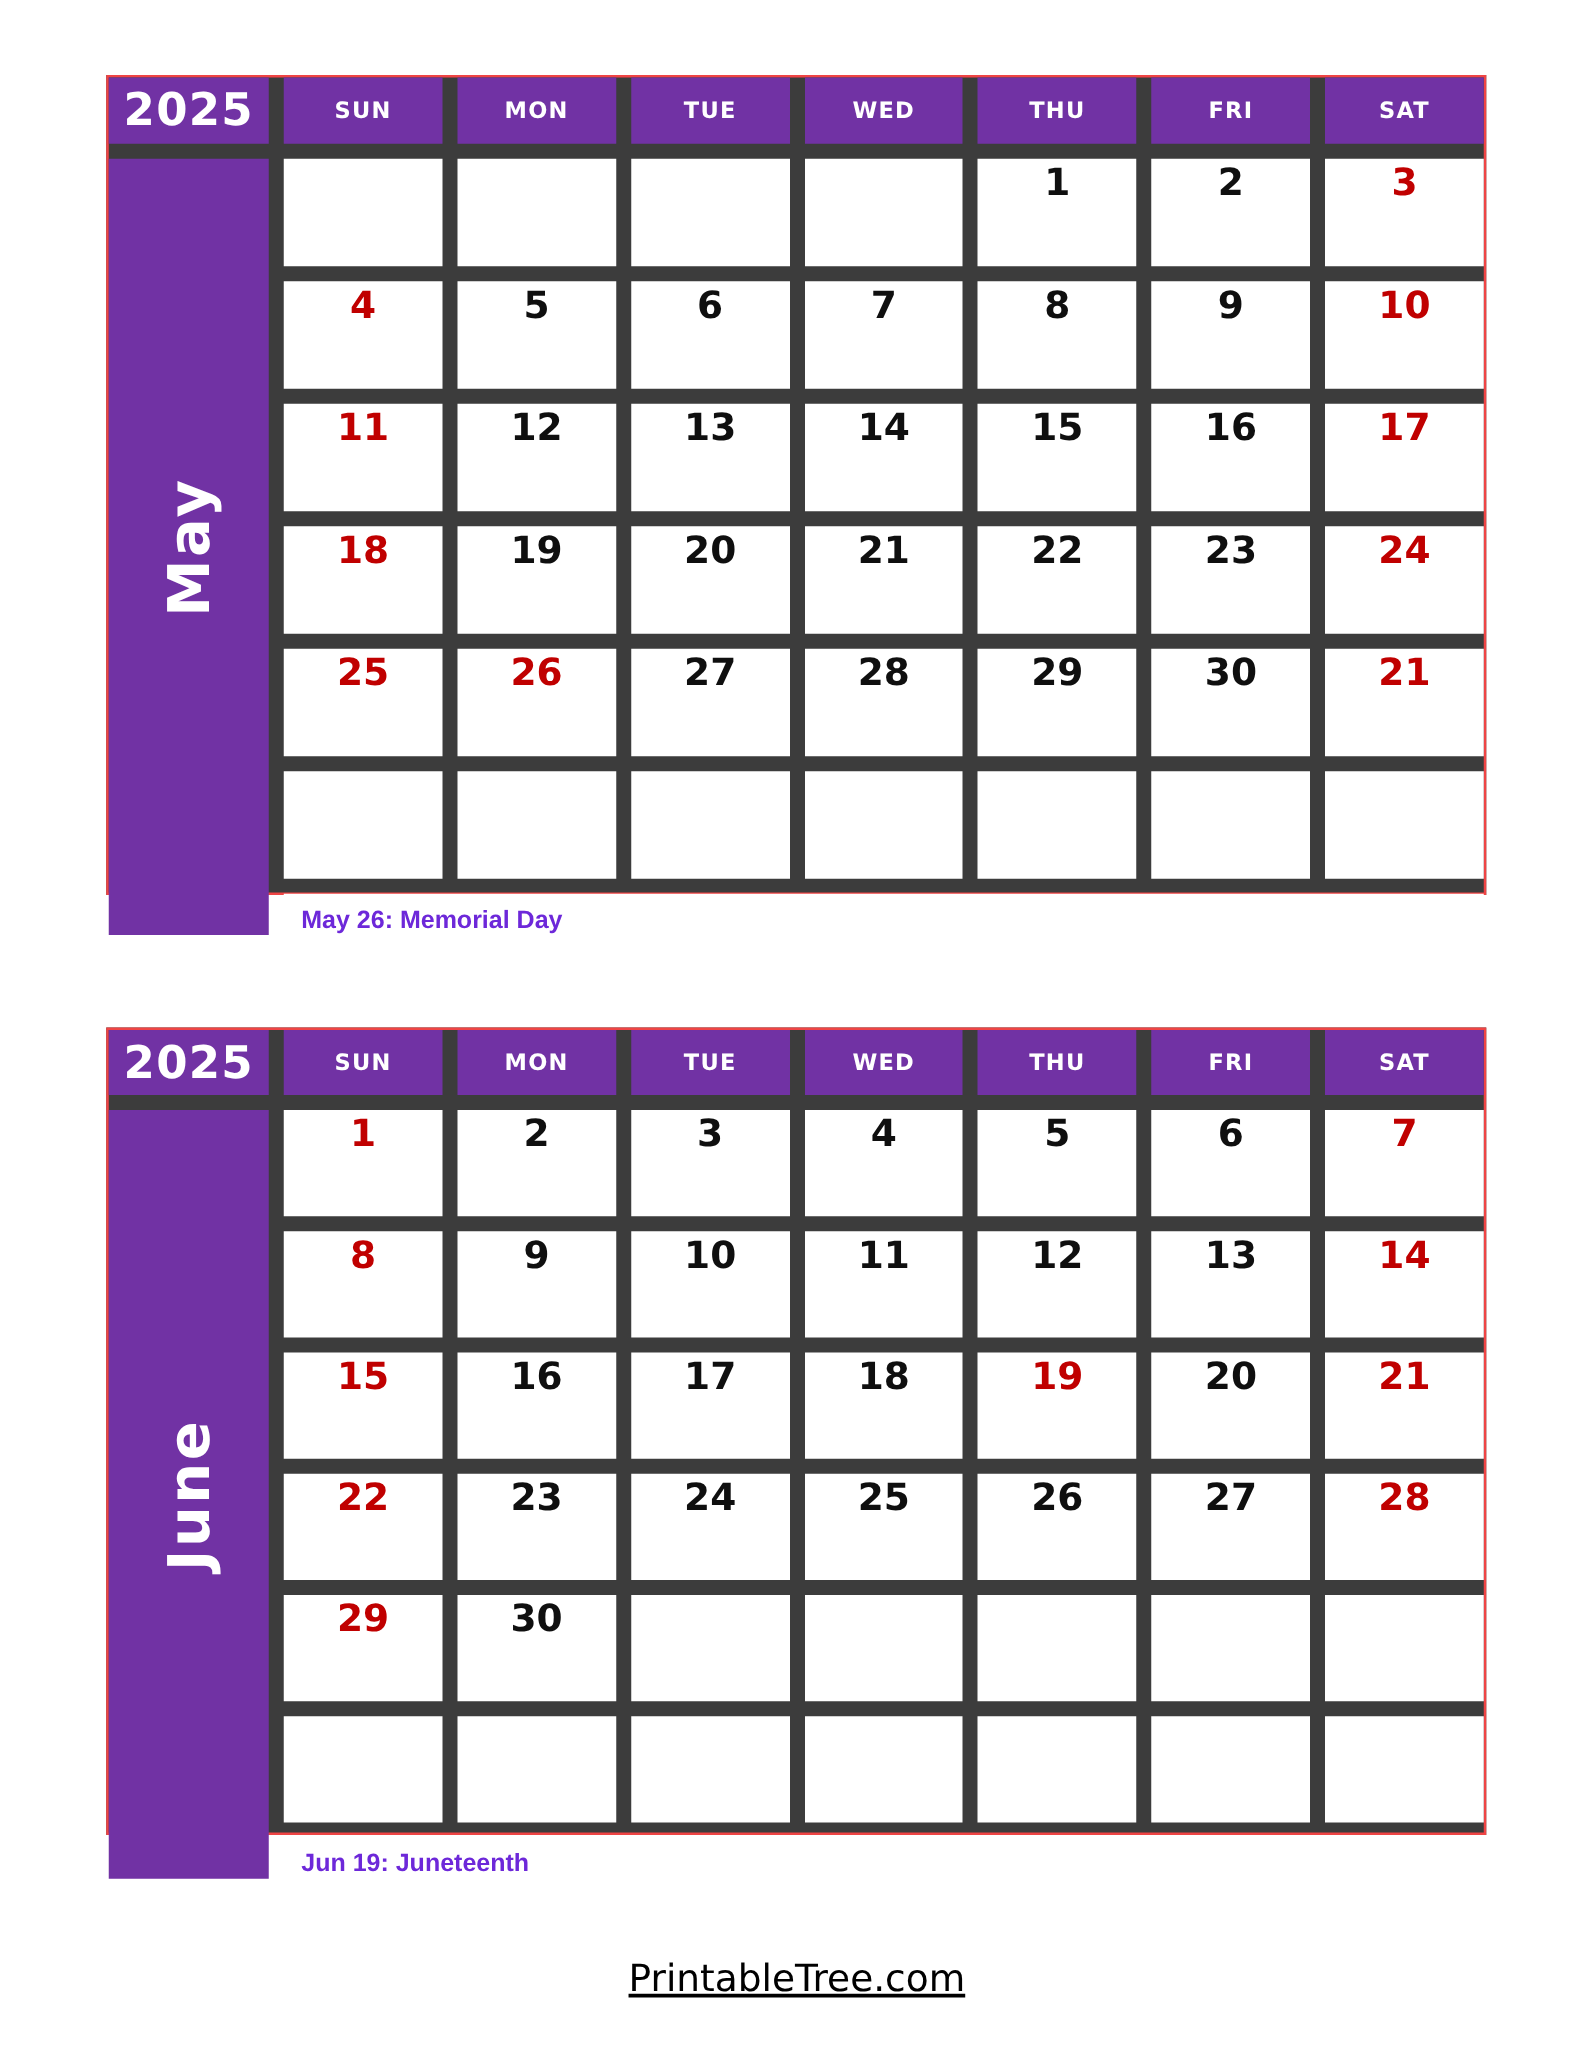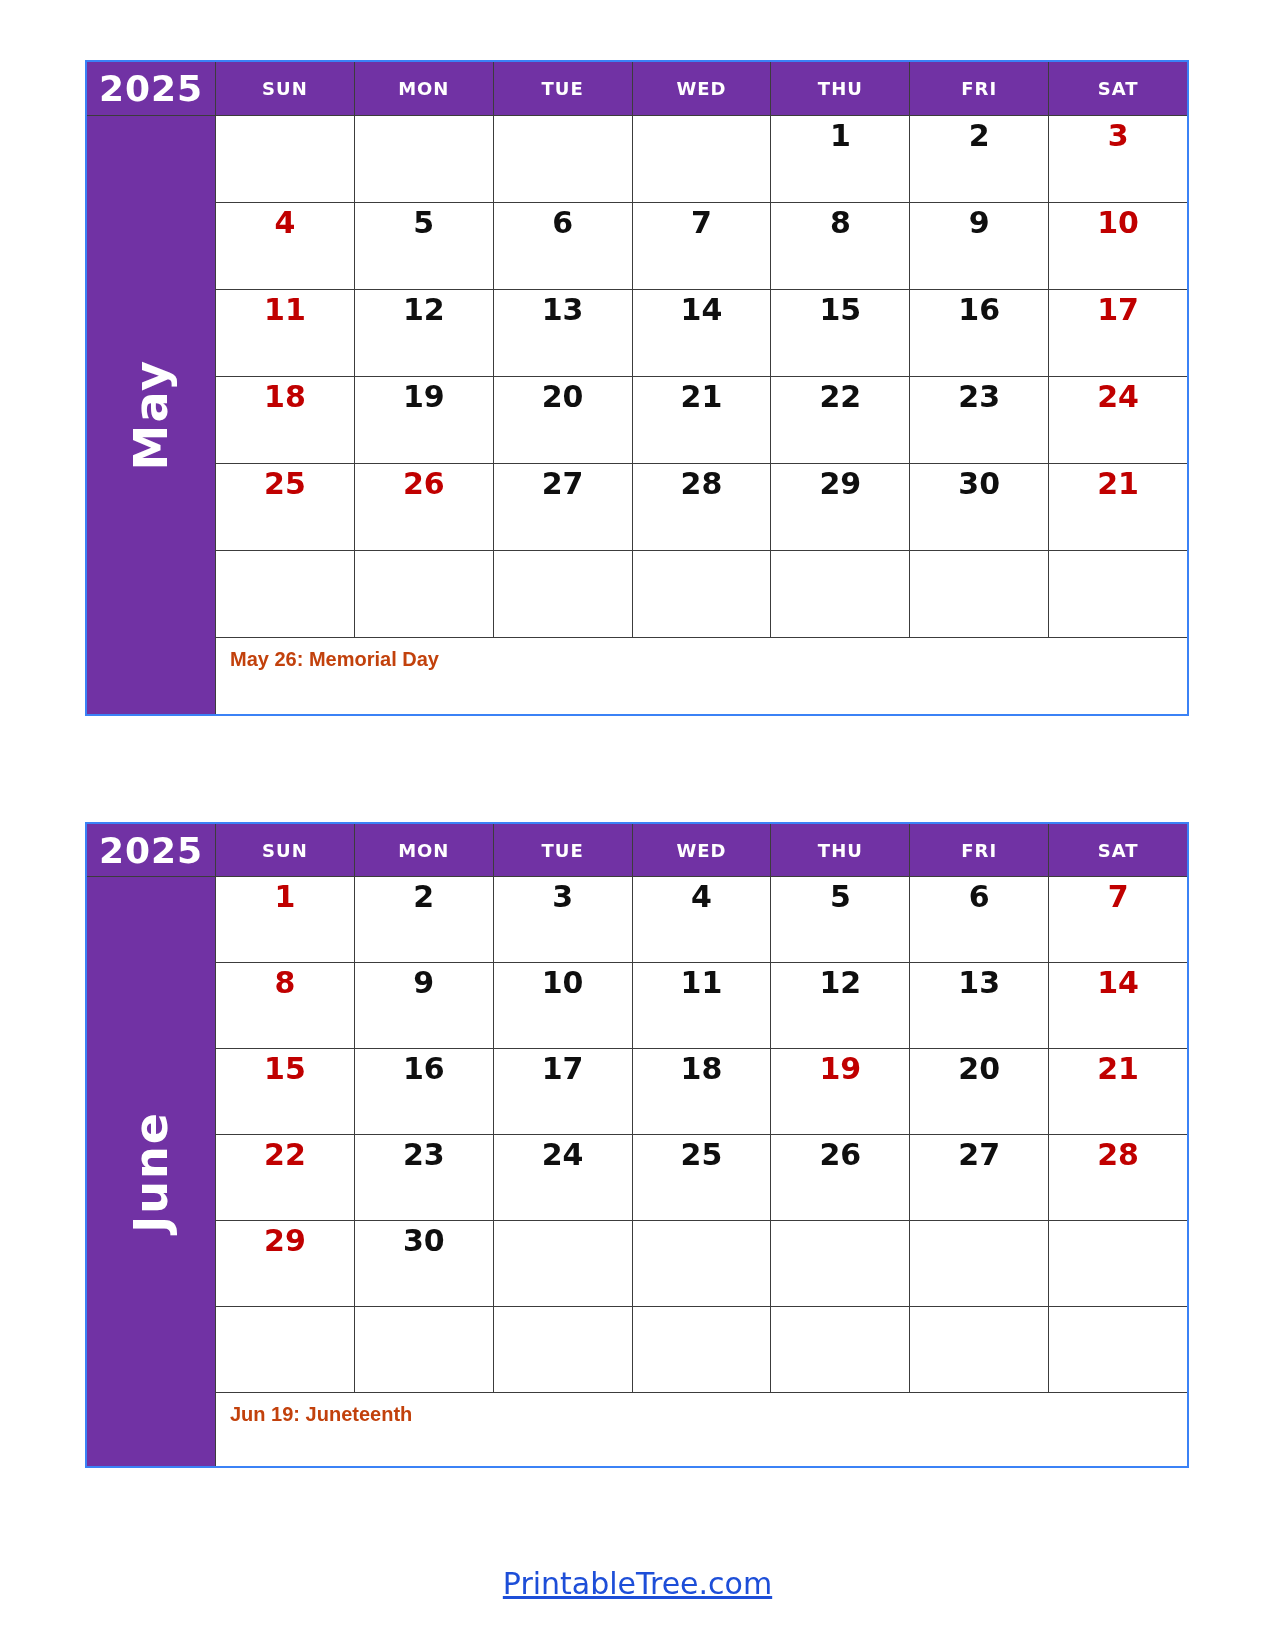--- a/index.html
+++ b/index.html
@@ -9,23 +9,23 @@
     background:#ffffff;
     font-family:"DejaVu Sans","Liberation Sans",sans-serif;
     overflow:hidden;
   }
   .calendar{
     position:absolute;
     left:85px;
     width:1104px;
     display:grid;
     grid-template-columns:128px repeat(7,1fr);
-    gap:1px;
+    gap:12px;
     background:#3c3c3c;          
-    border:2px solid #3b82f6;
+    border:2px solid #ef4444;
     box-sizing:border-box;
   }
   #cal-0{top:60px;height:656px;grid-template-rows:53px repeat(6,86px) 1fr;}
   #cal-1{top:822px;height:646px;grid-template-rows:52px repeat(6,85px) 1fr;}
 
   .cell{box-sizing:border-box;}
   .hdr{
     background:#7132a4;
     color:#ffffff;
     display:flex;align-items:center;justify-content:center;
@@ -52,35 +52,35 @@
     font-weight:bold;
     font-size:30px;
     text-align:center;
     padding-top:3px;
     line-height:1.15;
   }
   .date.red{color:#c00000;}
   .note{
     grid-column:2 / 9;grid-row:8;
     background:#ffffff;
-    color:#c2410c;
+    color:#6d28d9;
     font-family:"Liberation Sans","DejaVu Sans",sans-serif;
     font-weight:bold;
     font-size:20px;
     text-align:left;
     padding:10px 14px 0 14px;
   }
   .site-footer{
     position:absolute;
     top:1566px;left:0;
     width:100%;
     text-align:center;
   }
   .site-footer a{
-    color:#1d4ed8;
+    color:#000000;
     font-size:30px;
     text-decoration:underline;
     font-family:"DejaVu Sans","Liberation Sans",sans-serif;
   }
 </style>
 </head>
 <body>
 
 <div class="page">
 

